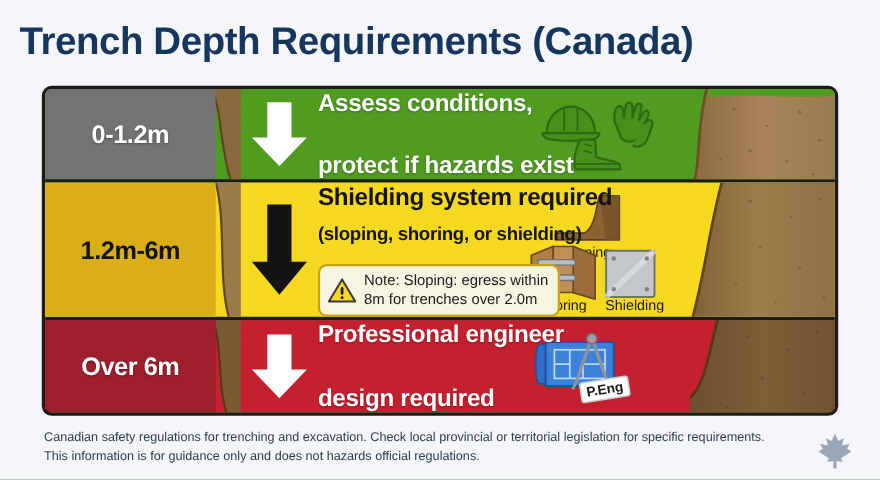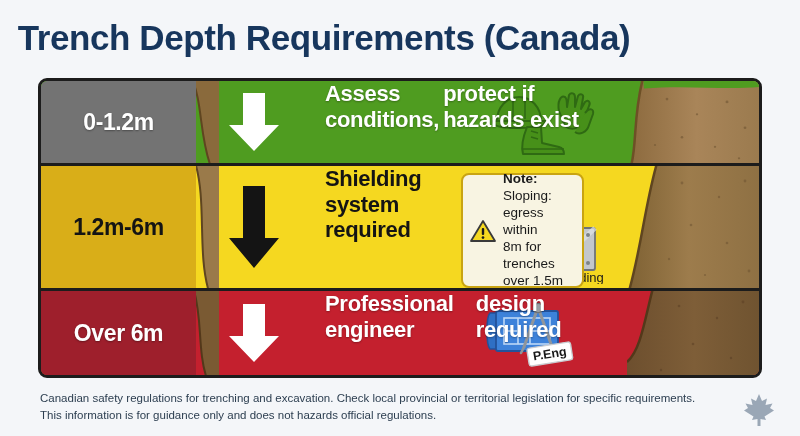--- a/index.html
+++ b/index.html
@@ -76,23 +76,22 @@
   .arrow{
     position:absolute;left:185px;top:50%;transform:translateY(-50%);
     width:56px;height:62px;z-index:5;
   }
   .yellow .arrow{height:86px;}
   .arrow svg{display:block;width:100%;height:100%;}
 
   
   .bandtext{
     position:absolute;left:248px;top:0;bottom:0;right:175px;
-    display:flex;flex-direction:row;justify-content:space-between;
+    display:flex;flex-direction:column;justify-content:space-between;
     z-index:5;
-    margin-left:36px;
   }
   .headline{
     font-size:22px;font-weight:bold;line-height:1.16;
     letter-spacing:-0.3px;
   }
   .green .headline,.red .headline{color:#ffffff;text-shadow:0 1px 2px rgba(0,0,0,.3);}
   .yellow .headline{color:#141414;}
   .subline{
     font-size:17px;font-weight:bold;color:#141414;line-height:1.15;
     letter-spacing:-0.3px;margin-top:1px;
@@ -107,21 +106,21 @@
     padding:5px 9px 5px 7px;
     display:flex;align-items:center;gap:7px;
     width:fit-content;
     max-width:268px;
   }
   .warnicon{flex:0 0 auto;width:26px;height:24px;}
   .warnicon svg{display:block;width:100%;height:100%;}
   .notetext{
     font-size:13.5px;color:#1a1a1a;line-height:1.25;
   }
-  .notetext b{font-weight:bold;}
+  .notetext b{font-weight:normal;}
 
   
   .ppe{
     position:absolute;right:150px;top:6px;width:120px;height:72px;z-index:4;
   }
   .ppe svg{display:block;width:100%;height:100%;}
 
   .protset{
     position:absolute;right:142px;top:6px;width:140px;height:112px;z-index:4;
   }
@@ -265,31 +264,32 @@
       </div>
 
       <div class="arrow">
         <svg viewBox="0 0 56 86">
           <path d="M17 2 L39 2 L39 54 L53 54 L28 84 L3 54 L17 54 Z" fill="#141414"></path>
         </svg>
       </div>
 
       <div class="bandtext">
         <div class="headline">Shielding system required</div>
+        <div class="subline">(sloping, shoring, or shielding)</div>
         <div class="notebox">
           <span class="warnicon">
             <svg viewBox="0 0 26 24">
               <path d="M13 2 L25 22 L1 22 Z" fill="#f5d820" stroke="#3a3a3a" stroke-width="1.8" stroke-linejoin="round"></path>
               <rect x="11.8" y="9" width="2.4" height="7" rx="1.1" fill="#1a1a1a"></rect>
               <circle cx="13" cy="18.6" r="1.35" fill="#1a1a1a"></circle>
             </svg>
           </span>
           <span class="notetext">
             <b>Note:</b><span> Sloping: egress within</span><br>
-            <span>8m for trenches over 1.5m</span>
+            <span>8m for trenches over 2.0m</span>
           </span>
         </div>
       </div>
 
       <div class="protset">
         <svg viewBox="0 0 140 112">
 
           <g>
             <path d="M28 46 L28 40 L52 40 C60 40 64 26 66 14 L68 6 L86 6 L86 46 Z" fill="#8a6233" stroke="#5d4120" stroke-width="1.6" stroke-linejoin="round"></path>
             <path d="M68 6 L86 6 L86 46 L74 46 Z" fill="#7a5529"></path>

